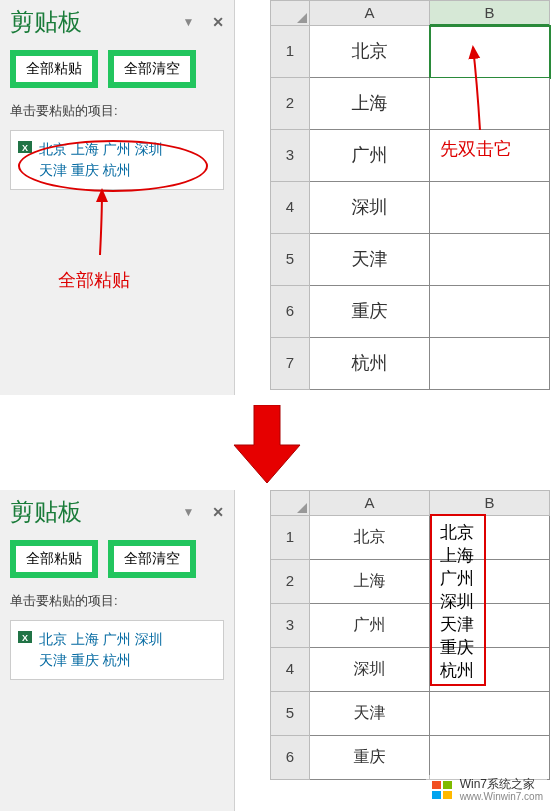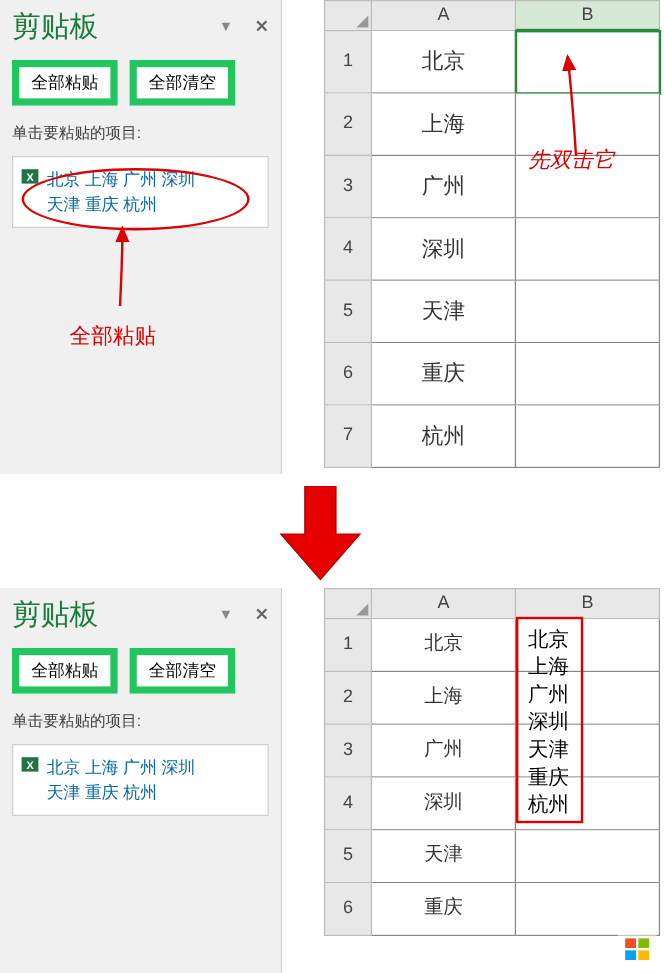--- a/index.html
+++ b/index.html
@@ -149,21 +149,21 @@
   </div>
 
   <svg class="arrow-svg" style="left:445px; top:42px; width:60px; height:95px;">
     <defs>
         <marker id="ah2" markerWidth="8" markerHeight="8" refX="6" refY="3" orient="auto">
           <polygon points="0,0 7,3 0,6" fill="#d00"></polygon>
         </marker>
       </defs>
     <path d="M 35 88 Q 32 40 28 5" stroke="#d00" stroke-width="2" fill="none" marker-end="url(#ah2)"></path>
   </svg>
-  <div class="annotation" style="left:440px; top:121px;font-style:italic;">先双击它</div>
+  <div class="annotation" style="left:440px; top:137px;">先双击它</div>
 </div>
 
 <svg class="big-arrow" width="70" height="80">
   <polygon points="22,0 48,0 48,40 68,40 35,78 2,40 22,40" fill="#e60000" stroke="#a00" stroke-width="1"></polygon>
 </svg>
 
 <div class="panel-section bottom-section">
 
   <div class="clipboard-panel">
     <div class="clipboard-header">
@@ -239,13 +239,17 @@
   <div class="red-box" style="left:430px; top:24px; width:56px; height:172px;"></div>
 </div>
 
 <div class="watermark">
   <svg class="watermark-logo" viewBox="0 0 24 24">
     <rect x="2" y="3" width="9" height="8" fill="#f25022"></rect>
       <rect x="13" y="3" width="9" height="8" fill="#7fba00"></rect>
     <rect x="2" y="13" width="9" height="8" fill="#00a4ef"></rect>
       <rect x="13" y="13" width="9" height="8" fill="#ffb900"></rect>
   </svg>
+  <div class="watermark-text">
+    <div>Win7系统之家</div>
+    <div class="sub">www.Winwin7.com</div>
+  </div>
 </div>
 
 </body></html>

